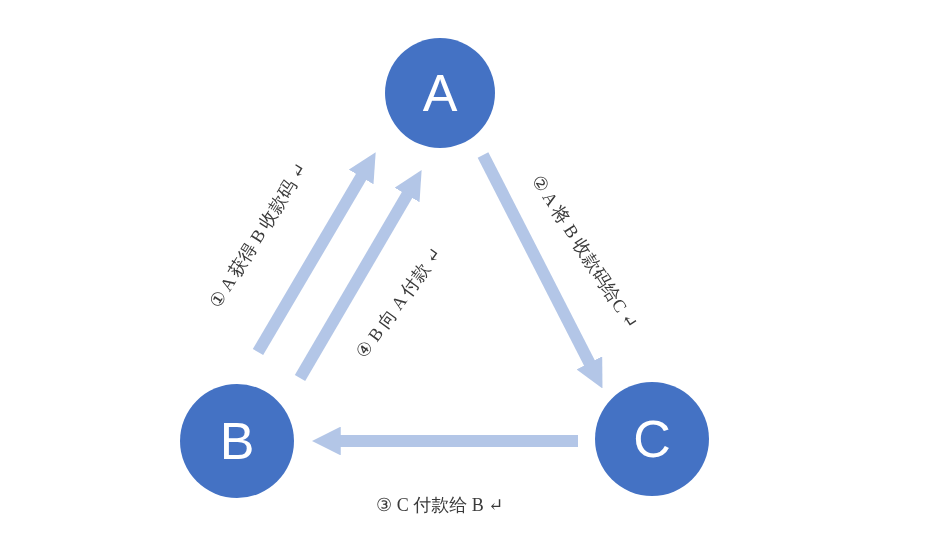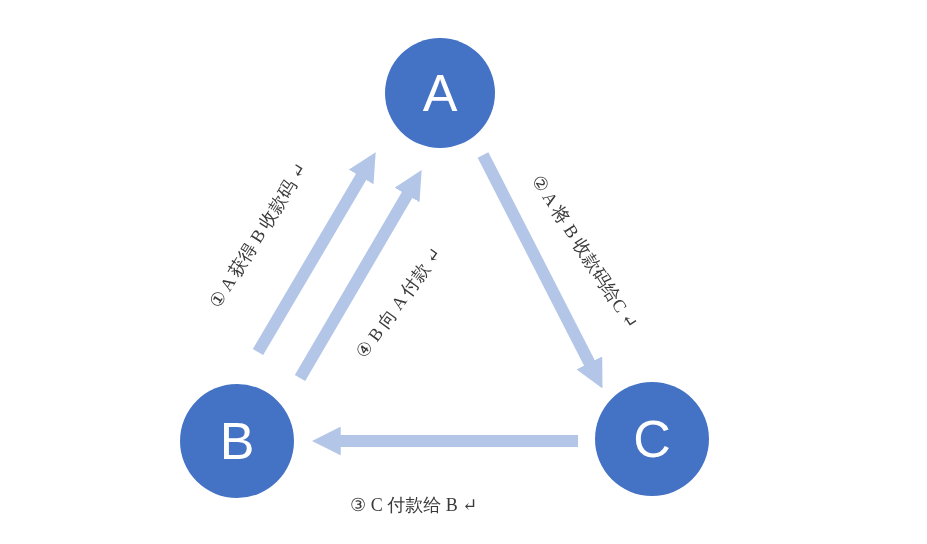--- a/index.html
+++ b/index.html
@@ -44,21 +44,21 @@
     font-family: "Liberation Serif", "DejaVu Serif", serif;
     font-size: 18px;
     color: #3a3a3a;
     white-space: nowrap;
     transform-origin: 0 50%;
     line-height: 22px;
   }
   #edge-label-1 { left: 214px; top: 295px; transform: rotate(-58deg); }
   #edge-label-4 { left: 360px; top: 345px; transform: rotate(-54deg); }
   #edge-label-2 { left: 536px; top: 166px; transform: rotate(57deg); }
-  #edge-label-3 { left: 350px; top: 494px; }
+  #edge-label-3 { left: 376px; top: 494px; }
 </style>
 </head>
 <body>
 
 <div class="canvas">
 
   <svg class="arrows" width="927" height="544" viewBox="0 0 927 544">
     <defs>
       <marker id="ah" markerUnits="strokeWidth" markerWidth="2.4" markerHeight="2.4" viewBox="0 0 10 10" refX="2" refY="5" orient="auto">
         <path d="M0,0 L10,5 L0,10 Z" fill="#b3c6e7"></path>

